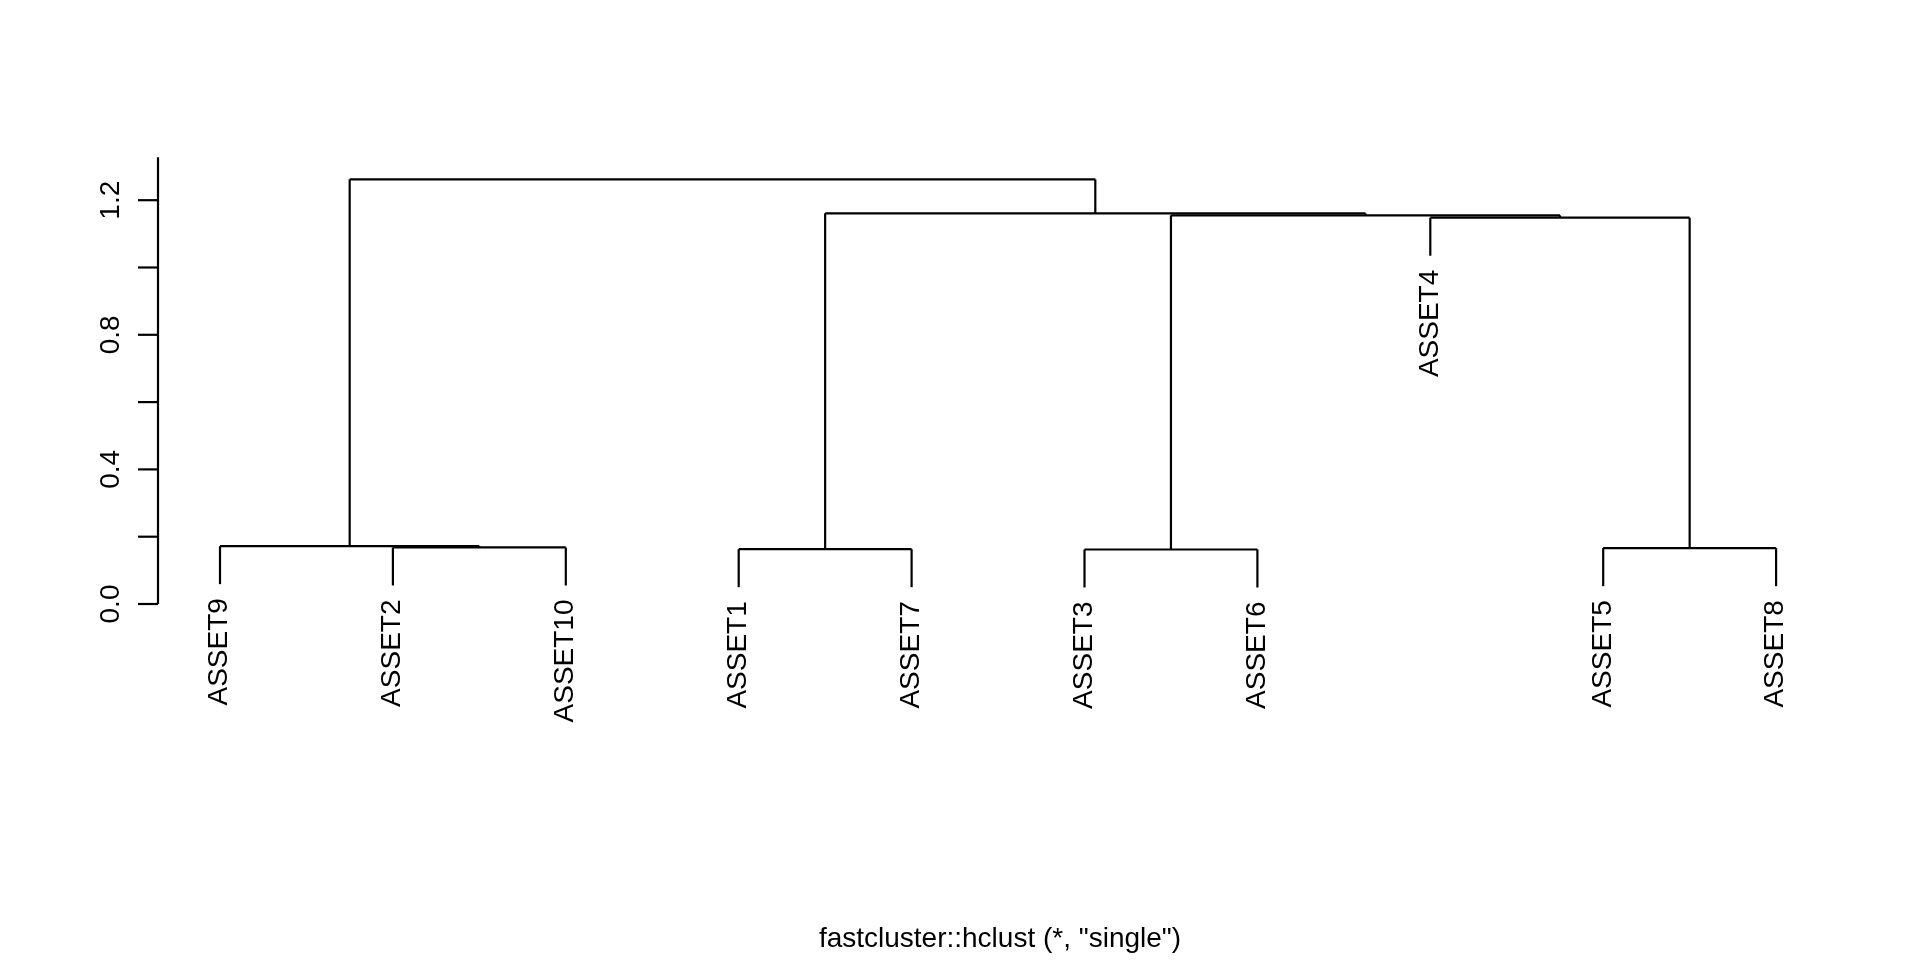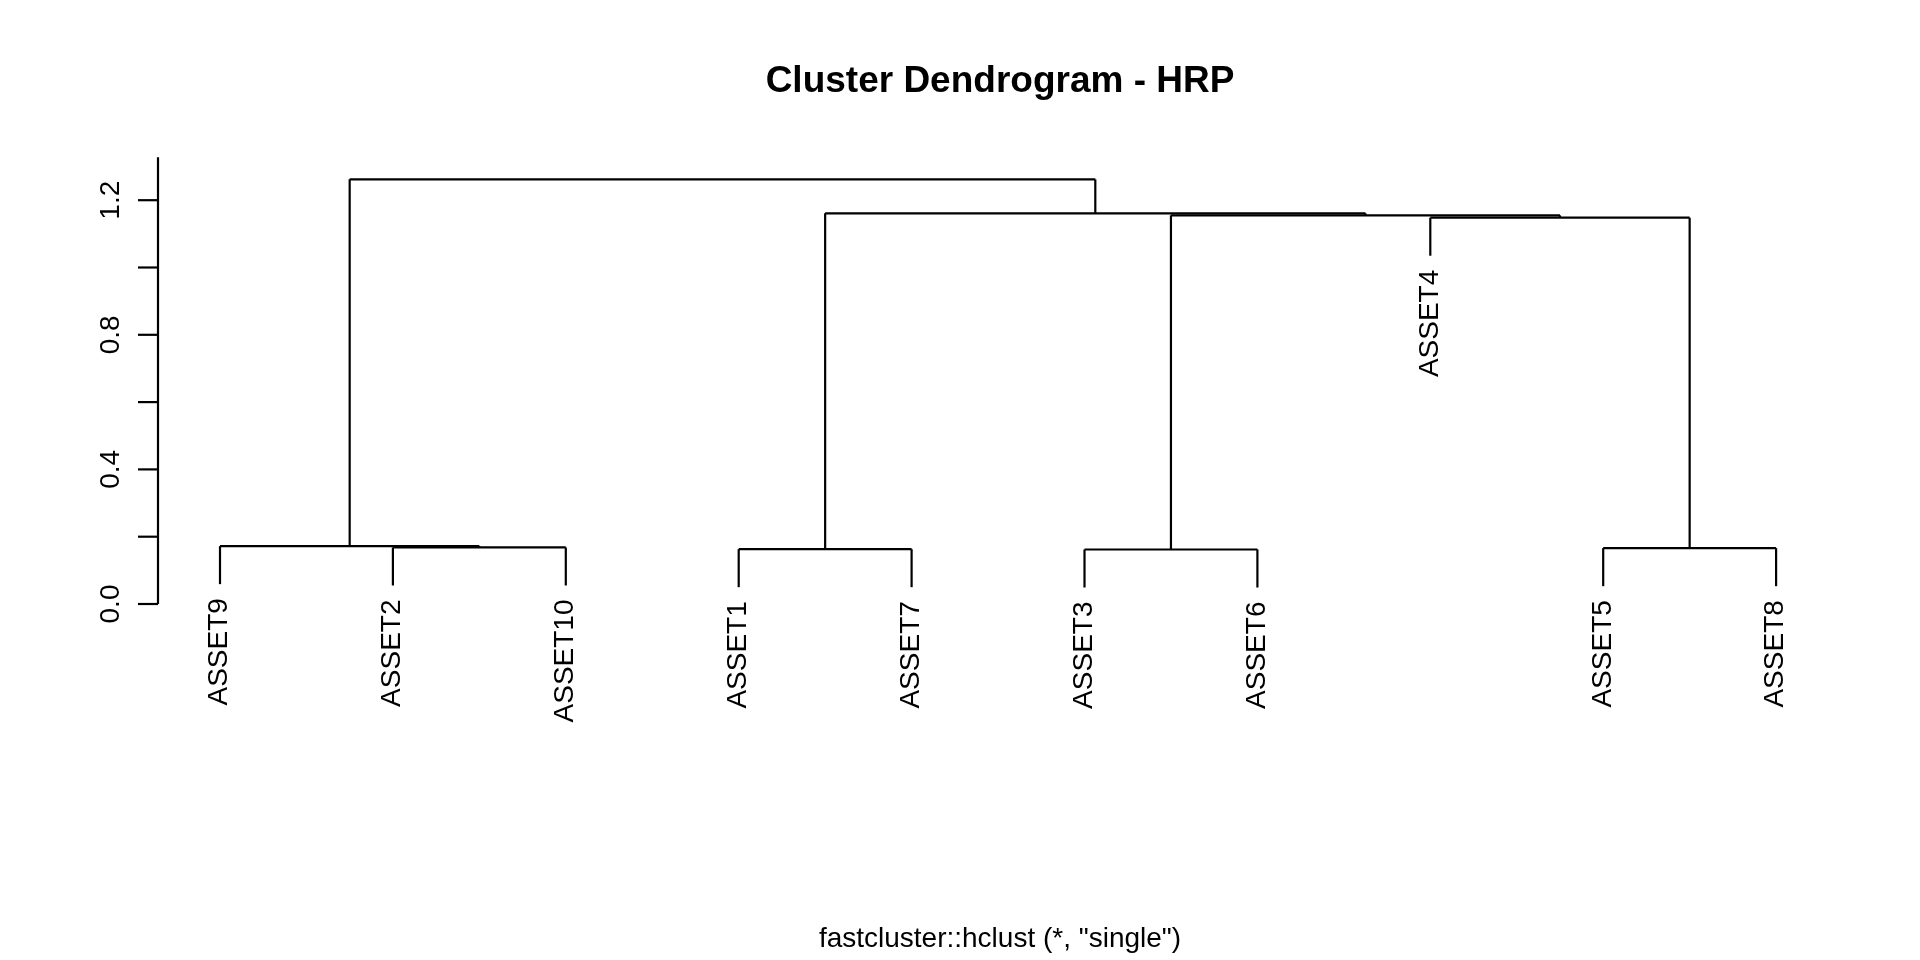--- a/index.html
+++ b/index.html
@@ -89,15 +89,14 @@
       <line x1="138" y1="469.4" x2="158" y2="469.4" stroke="#000000" stroke-width="2.2"></line>
       <line x1="138" y1="402.1" x2="158" y2="402.1" stroke="#000000" stroke-width="2.2"></line>
       <line x1="138" y1="334.8" x2="158" y2="334.8" stroke="#000000" stroke-width="2.2"></line>
       <line x1="138" y1="267.5" x2="158" y2="267.5" stroke="#000000" stroke-width="2.2"></line>
       <line x1="138" y1="200.2" x2="158" y2="200.2" stroke="#000000" stroke-width="2.2"></line>
       <text x="112" y="604" transform="rotate(-90 112 604)" text-anchor="middle" dominant-baseline="middle" font-size="28" fill="#000000" font-family="&quot;Liberation Sans&quot;, sans-serif">0.0</text>
       <text x="112" y="469.4" transform="rotate(-90 112 469.4)" text-anchor="middle" dominant-baseline="middle" font-size="28" fill="#000000" font-family="&quot;Liberation Sans&quot;, sans-serif">0.4</text>
       <text x="112" y="334.8" transform="rotate(-90 112 334.8)" text-anchor="middle" dominant-baseline="middle" font-size="28" fill="#000000" font-family="&quot;Liberation Sans&quot;, sans-serif">0.8</text>
       <text x="112" y="200.2" transform="rotate(-90 112 200.2)" text-anchor="middle" dominant-baseline="middle" font-size="28" fill="#000000" font-family="&quot;Liberation Sans&quot;, sans-serif">1.2</text>
     </svg>
-  <div class="chart-title">Cluster Dendrogram - HRP</div>
   <div class="chart-caption">fastcluster::hclust (*, "single")</div>
 </div>
 
 </body></html>

